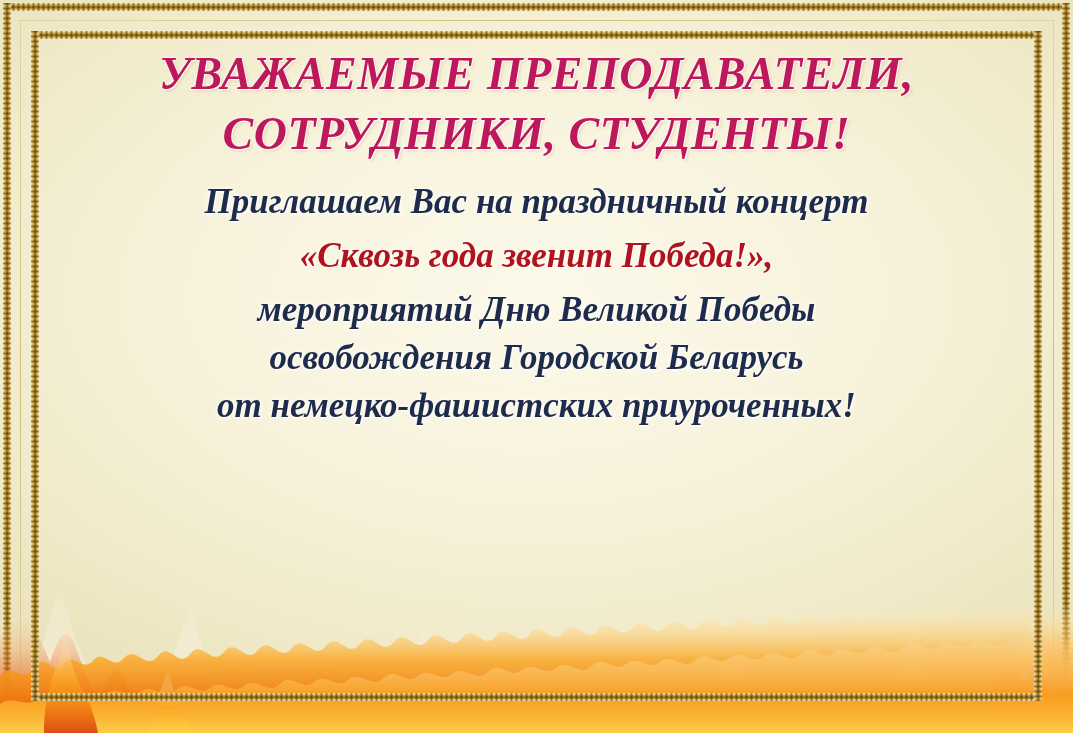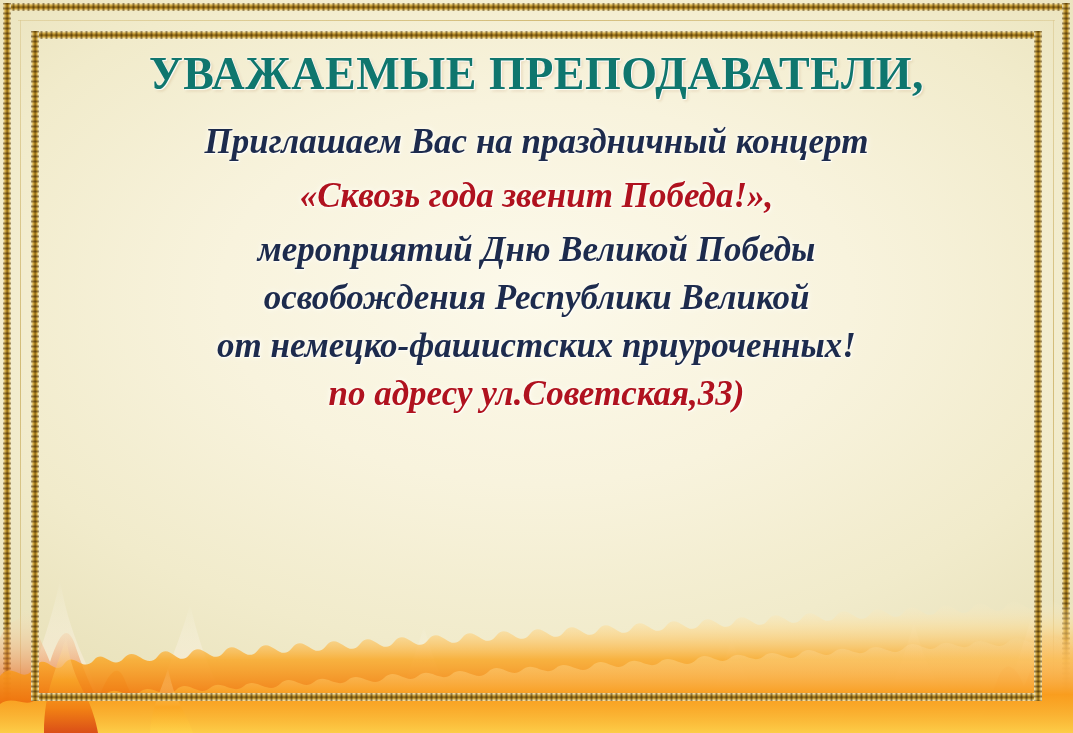--- a/index.html
+++ b/index.html
@@ -90,22 +90,23 @@
 
   
   .content {
     position: absolute;
     left: 48px; right: 48px; top: 44px;
     text-align: center;
     z-index: 5;
   }
 
   .headline {
-    color: #0f766e;
+    color: #be185d;
     font-family: "Liberation Serif", "DejaVu Serif", serif;
+    font-style: italic;
     font-weight: 700;
     font-size: 46px;
     line-height: 1.30;
     letter-spacing: .5px;
     margin: 0 0 16px 0;
     text-shadow:
       0 0 3px rgba(255,255,255,.95),
       1px 1px 0 rgba(255,255,255,.8),
       2px 2px 3px rgba(150,80,10,.18);
   }
@@ -247,32 +248,32 @@
         <path fill="url(#fg1)" opacity=".85" d="M44,215 C44,170 58,150 66,118 C70,146 76,160 86,178 C92,190 96,204 98,215 Z"></path>
         <path fill="url(#fg2)" opacity=".7" d="M150,215 C152,186 162,172 168,150 C172,172 178,184 186,198 C190,206 192,212 193,215 Z"></path>
       </g>
     </svg>
   </div>
 
   <div class="content">
 
     <h1 class="headline">
       <span class="hl-line">УВАЖАЕМЫЕ ПРЕПОДАВАТЕЛИ,</span>
+      <span class="hl-line">СОТРУДНИКИ, СТУДЕНТЫ!</span>
     </h1>
 
     <div class="body-block">
       <span class="line">Приглашаем Вас на праздничный концерт</span>
 
       <span class="line red sp-top">«Сквозь года звенит Победа!»,</span>
 
       <span class="line sp-top">мероприятий Дню Великой Победы</span>
 
 
-      <span class="line sp-small">освобождения Республики Великой</span>
+      <span class="line sp-small">освобождения Городской Беларусь</span>
 
       <span class="line sp-small">от немецко-фашистских приуроченных!</span>
 
 
-      <span class="line red sp-small">по адресу ул.Советская,33)</span>
     </div>
 
   </div>
 </div>
 
 </body></html>

